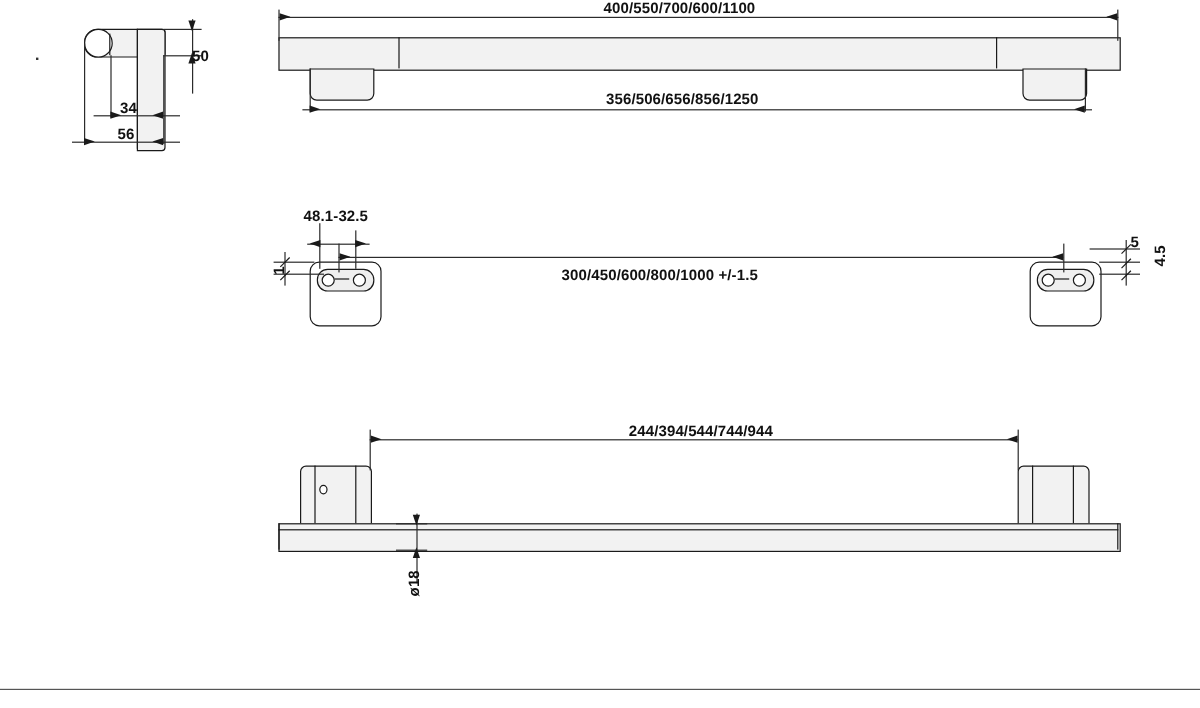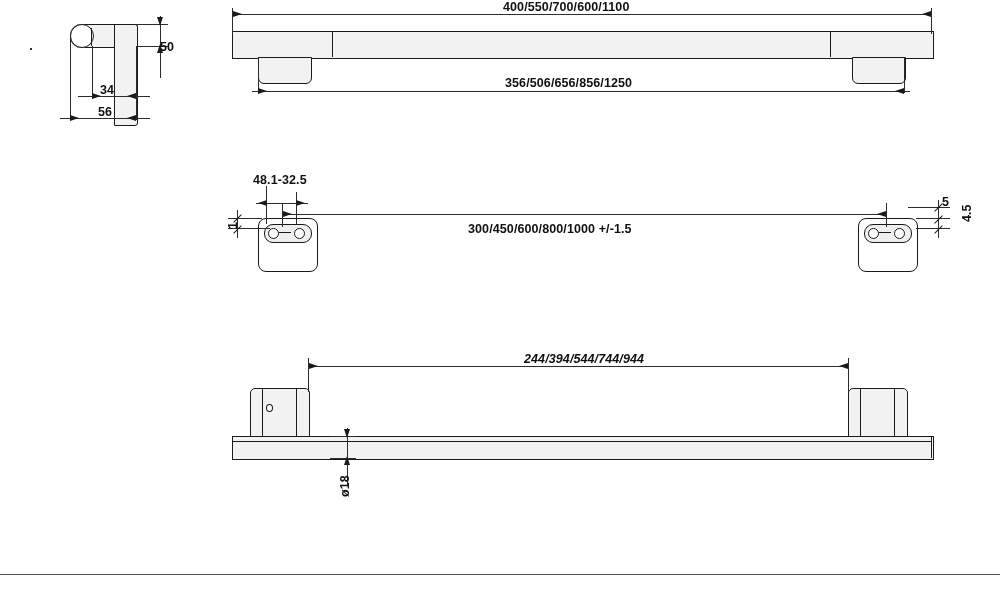--- a/index.html
+++ b/index.html
@@ -219,21 +219,21 @@
     <div class="ln h" style="left:232px; top:441px; width:700px;"></div>
 
     <div class="ln v" style="left:232px; top:436px; height:22px;"></div>
     <div class="ln v" style="left:931px; top:436px; height:22px;"></div>
 
     <div class="ln v thin" style="left:308px; top:358px; height:34px;"></div>
     <div class="ln v thin" style="left:848px; top:358px; height:34px;"></div>
     <div class="ln h thin" style="left:308px; top:366px; width:540px;"></div>
     <div class="arrow ar-r" style="left:309px; top:363px;"></div>
     <div class="arrow ar-l" style="left:839px; top:363px;"></div>
-    <div class="dim-txt" style="left:524px; top:352px;font-style:italic;">244/394/544/744/944</div>
+    <div class="dim-txt" style="left:524px; top:352px;">244/394/544/744/944</div>
 
     <div class="ln h thin" style="left:330px; top:436px; width:26px;"></div>
     <div class="ln h thin" style="left:330px; top:458px; width:26px;"></div>
     <div class="ln v thin" style="left:347px; top:428px; height:58px;"></div>
     <div class="arrow ar-d" style="left:344px; top:429px;"></div>
     <div class="arrow ar-u" style="left:344px; top:456px;"></div>
     <div class="dim-txt" style="left:338px; top:497px; transform:rotate(-90deg); transform-origin:left top;">ø18</div>
   </div>
 
   <div class="frame-b"></div>

